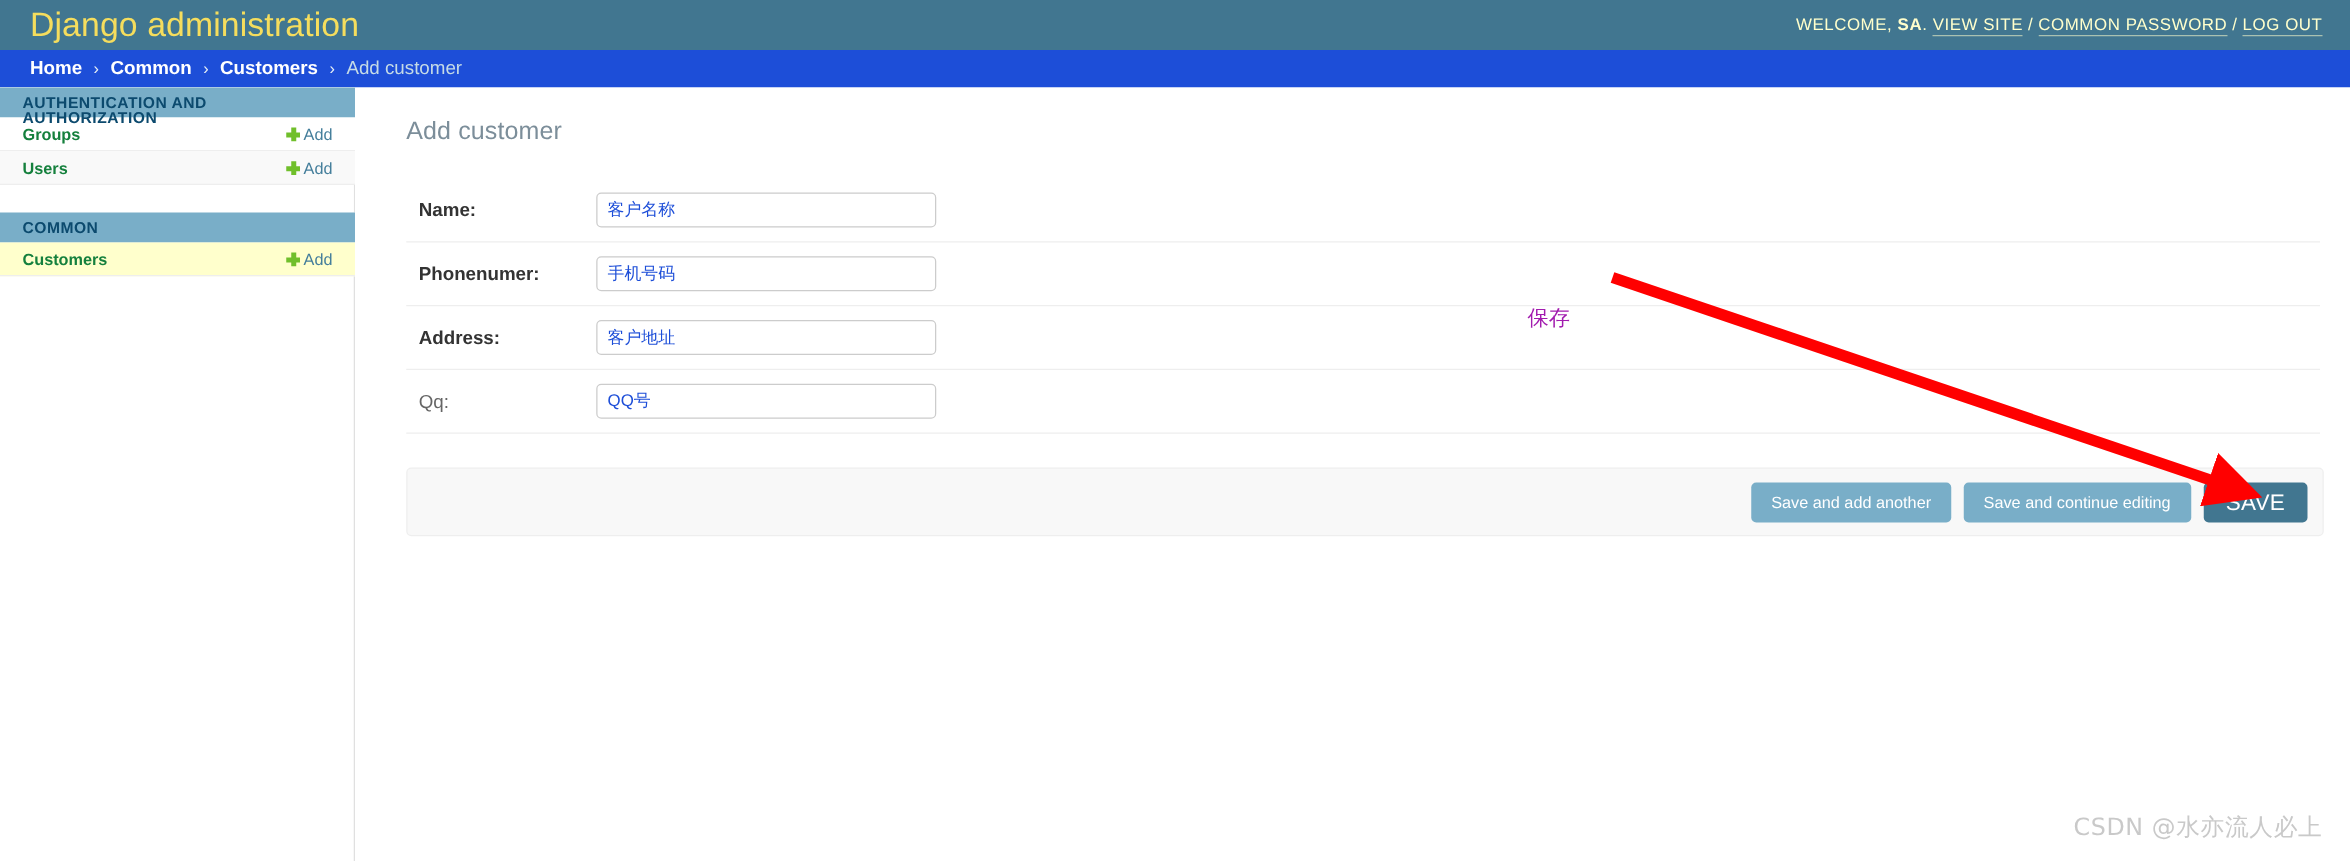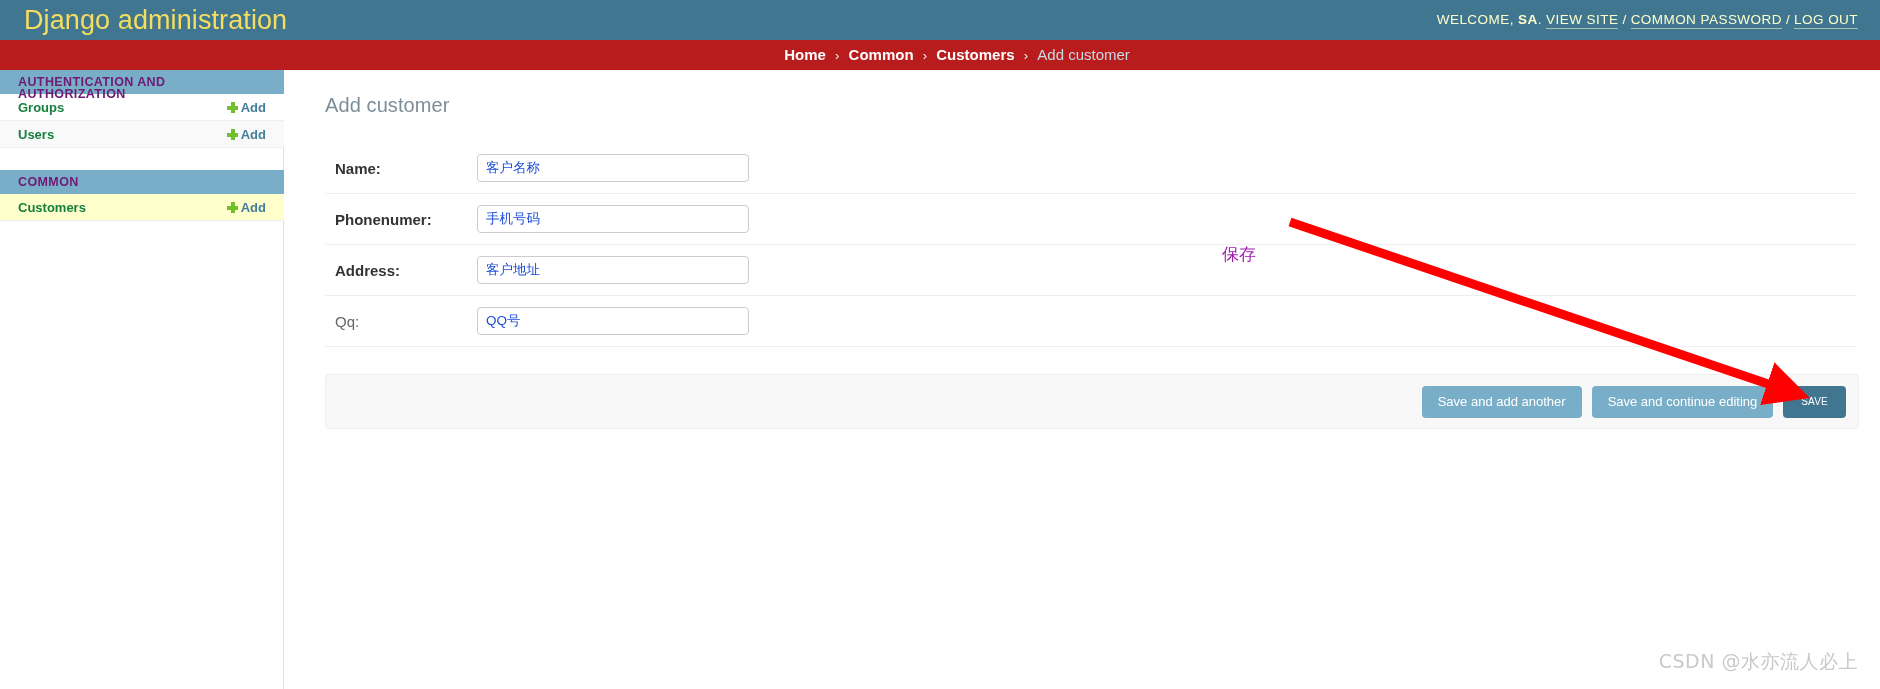--- a/index.html
+++ b/index.html
@@ -32,54 +32,53 @@
   #user-tools a {
     color:#ffffcc; text-decoration:none;
     border-bottom:1px solid rgba(255,255,204,.55);
     padding-bottom:1px;
   }
   #user-tools .sep { padding:0 4px; }
 
   
   #breadcrumbs {
     position:absolute; left:0; top:40px; width:1880px; height:30px;
-    background:#b91c1c; color:#fff;
+    background:#1d4ed8; color:#fff;
     font-size:15px; line-height:30px; font-weight:bold;
-    padding-left:34px;
-    text-align:center;
+    padding-left:24px;
   }
   #breadcrumbs a { color:#fff; text-decoration:none; }
   #breadcrumbs .crumb-sep {
     color:#e9f1f5; font-weight:normal; padding:0 5px; font-size:13px;
   }
   #breadcrumbs .crumb-current { color:#c5dbe6; font-weight:normal; }
 
   
   #sidebar {
     position:absolute; left:0; top:70px; width:284px; height:619px;
     background:#fff; border-right:1px solid #e0e0e0;
   }
   .app-module { width:284px; background:#fff; margin-bottom:0; }
   .app-caption {
-    background:#79aec8; color:#701a75;
+    background:#79aec8; color:#0c4a6e;
     font-size:12.5px; font-weight:bold; letter-spacing:0.4px;
     padding:6px 14px 6px 18px; height:24px; line-height:12px;
   }
   .model-row {
     display:flex; align-items:center; justify-content:space-between;
     height:27px; padding:0 18px 0 18px;
     border-bottom:1px solid #eee; background:#fff;
   }
   .model-row.alt { background:#f9f9f9; }
   .model-row.selected { background:#ffffcc; border-bottom:1px solid #eee; }
   .model-name {
     color:#15803d; font-size:13px; font-weight:bold; text-decoration:none;
   }
   .model-add {
-    color:#447e9b; font-size:13px; text-decoration:none; white-space:nowrap;font-weight:bold;
+    color:#447e9b; font-size:13px; text-decoration:none; white-space:nowrap;
   }
   .addlink-icon {
     display:inline-block; position:relative; width:11px; height:11px;
     vertical-align:-1px; margin-right:3px;
   }
   .addlink-icon::before, .addlink-icon::after {
     content:""; position:absolute; background:#70bf2b;
   }
   .addlink-icon::before { left:0; top:4px; width:11px; height:4px; }
   .addlink-icon::after  { top:0; left:4px; width:4px;  height:11px; }
@@ -127,21 +126,21 @@
     padding-right:12px;
   }
   .btn {
     border:none; border-radius:4px; cursor:pointer;
     font-family:"Liberation Sans","DejaVu Sans",sans-serif;
     font-size:13px; color:#fff;
     height:32px; padding:0 16px; margin-left:10px;
     line-height:32px;
   }
   .btn-default { background:#79aec8; }
-  .btn-primary { background:#417690; font-size:10px; padding:0 18px; letter-spacing:.2px; }
+  .btn-primary { background:#417690; font-size:18px; padding:0 18px; letter-spacing:.2px; }
 
   
   #annotation { position:absolute; left:0; top:0; width:1880px; height:689px; pointer-events:none; }
   #anno-text {
     position:absolute; left:1222px; top:245px;
     color:#a21caf; font-size:17px; line-height:20px;
     font-family:Liberation Serif, serif;
   }
 
   

